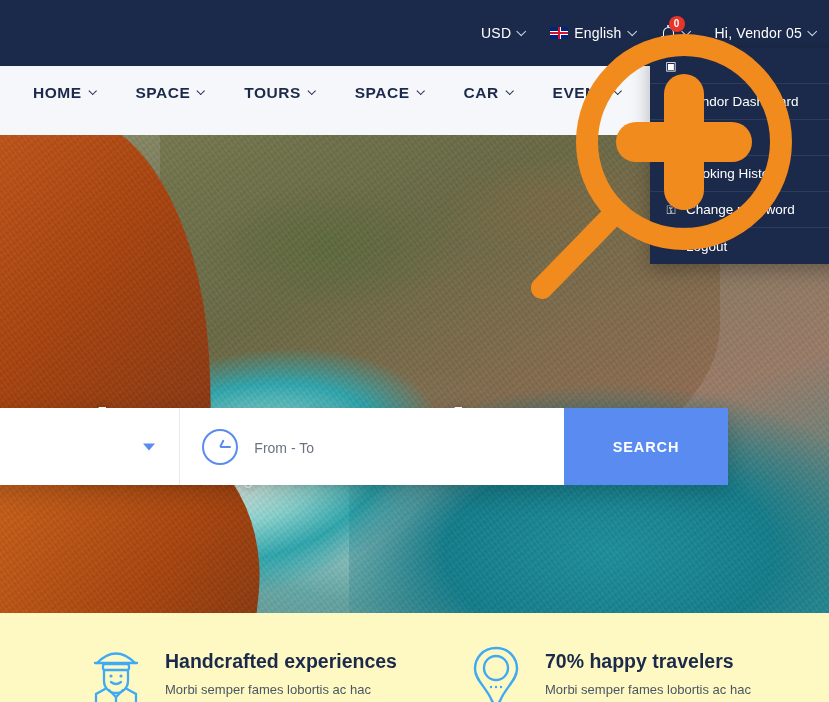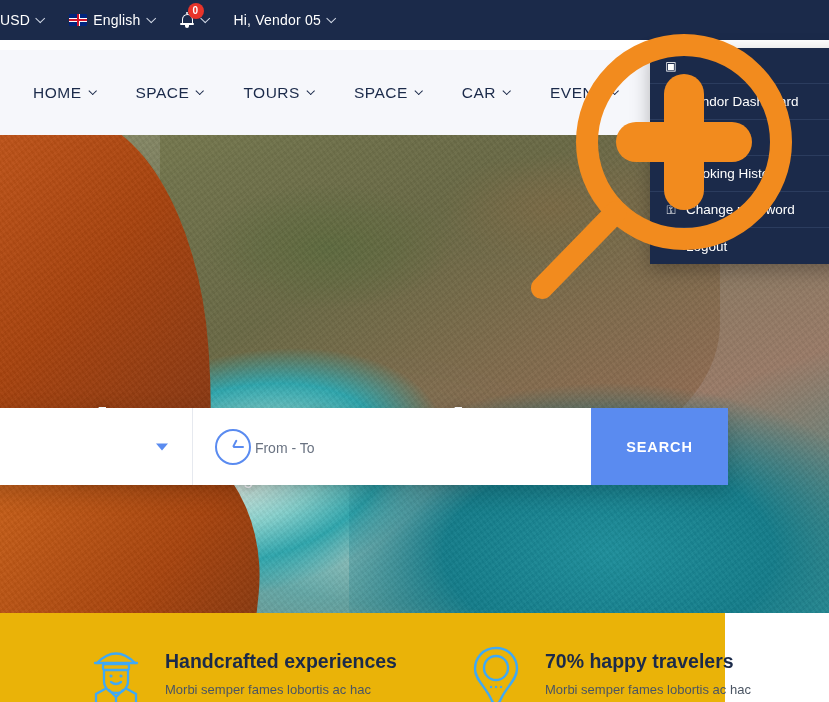--- a/index.html
+++ b/index.html
@@ -6,23 +6,23 @@
   html, body {
     width: 829px; height: 702px;
     overflow: hidden;
     font-family: "Liberation Sans", sans-serif;
     background: #ffffff;
   }
   #page { position: relative; width: 829px; height: 702px; overflow: hidden; }
 
   
   .topbar {
-    position: absolute; top: 0; left: 0; width: 829px; height: 40px;
+    position: absolute; top: 0; left: 0; width: 829px; height: 66px;
     background: #1b2a4a;
-    display: flex; align-items: center; 
+    display: flex; align-items: center; justify-content: flex-end;
     padding-right: 14px; gap: 26px;
     z-index: 40;
   }
   .topbar-item {
     display: flex; align-items: center; gap: 6px;
     color: #ffffff; font-size: 14px; letter-spacing: .2px;
     cursor: pointer; white-space: nowrap;
   }
   .chev {
     display: inline-block; width: 7px; height: 7px;
@@ -73,21 +73,21 @@
 
   
   .navbar {
     position: absolute; top: 50px; left: 0; width: 829px; height: 85px;
     background: #f6f7fb;
     display: flex; align-items: center; padding-left: 33px; gap: 41px;
     z-index: 30;
   }
   .nav-item {
     display: flex; align-items: center; gap: 7px;
-    color: #1b2a4a; font-size: 15.5px; font-weight: 400; letter-spacing: .5px;
+    color: #1b2a4a; font-size: 15.5px; font-weight: 700; letter-spacing: .5px;
     cursor: pointer; white-space: nowrap;
   }
   .nav-item .chev {
     border-color: #1b2a4a; width: 6px; height: 6px; border-width: 1.8px;
   }
 
   
   .dropdown {
     position: absolute; top: 48px; left: 650px; width: 200px;
     background: #1b2a4a; z-index: 60;
@@ -171,48 +171,48 @@
   .sb-field {
     flex: 1; display: flex; align-items: center; padding: 0 22px;
     border-right: 1px solid #e6e9ef; position: relative; cursor: pointer;
   }
   .caret {
     position: absolute; right: 24px; top: 50%;
     width: 0; height: 0; border-left: 6px solid transparent;
     border-right: 6px solid transparent; border-top: 7px solid #5a8bf0;
     transform: translateY(-50%);
   }
-  .sb-date { flex: 1.15; display: flex; align-items: center; gap: 4px; padding: 1px 22px; cursor: pointer; }
+  .sb-date { flex: 1.15; display: flex; align-items: center; gap: 16px; padding: 1px 22px; cursor: pointer; }
   .clock {
     width: 36px; height: 36px; border-radius: 50%;
     border: 2.2px solid #5a8bf0; position: relative; flex: none;
   }
   .clock:before {
     content: ""; position: absolute; left: 50%; top: 50%;
     width: 11px; height: 2px; background: #5a8bf0; border-radius: 1px;
     transform-origin: 0 50%; transform: translateY(-50%) rotate(0deg);
   }
   .clock:after {
     content: ""; position: absolute; left: 50%; top: 50%;
     width: 8px; height: 2px; background: #5a8bf0; border-radius: 1px;
     transform-origin: 0 50%; transform: translateY(-50%) rotate(-62deg);
   }
   .sb-date-lbl { color: #6a7382; font-size: 14px; margin-bottom: 4px; }
   .sb-date-val { color: #5a8bf0; font-size: 19px; }
   .sb-search-btn {
-    width: 137px; background: #5a8bf0; color: #fff;
+    width: 164px; background: #5a8bf0; color: #fff;
     display: flex; align-items: center; justify-content: center;
     font-size: 14.5px; font-weight: 700; letter-spacing: .9px; cursor: pointer;
     border: none;
   }
 
   
   .features {
-    position: absolute; top: 613px; left: 0; width: 725px; height: 89px;
-    background: #eab308; display: flex; align-items: flex-start; z-index: 15;
+    position: absolute; top: 613px; left: 0; width: 829px; height: 89px;
+    background: #fef9c3; display: flex; align-items: flex-start; z-index: 15;
   }
   .feature {
     display: flex; align-items: flex-start; gap: 18px; padding-top: 30px;
   }
   .f1 { position: absolute; left: -230px; width: 400px; }
   .f2 { position: absolute; left: 85px;   width: 400px; }
   .f3 { position: absolute; left: 465px;  width: 400px; }
   .f-icon { width: 62px; height: 62px; flex: none; }
   .f-title { color: #1b2a4a; font-size: 19.5px; font-weight: 700; margin-bottom: 9px; white-space: nowrap; }
   .f-desc { color: #4b5563; font-size: 13px; white-space: nowrap; }

